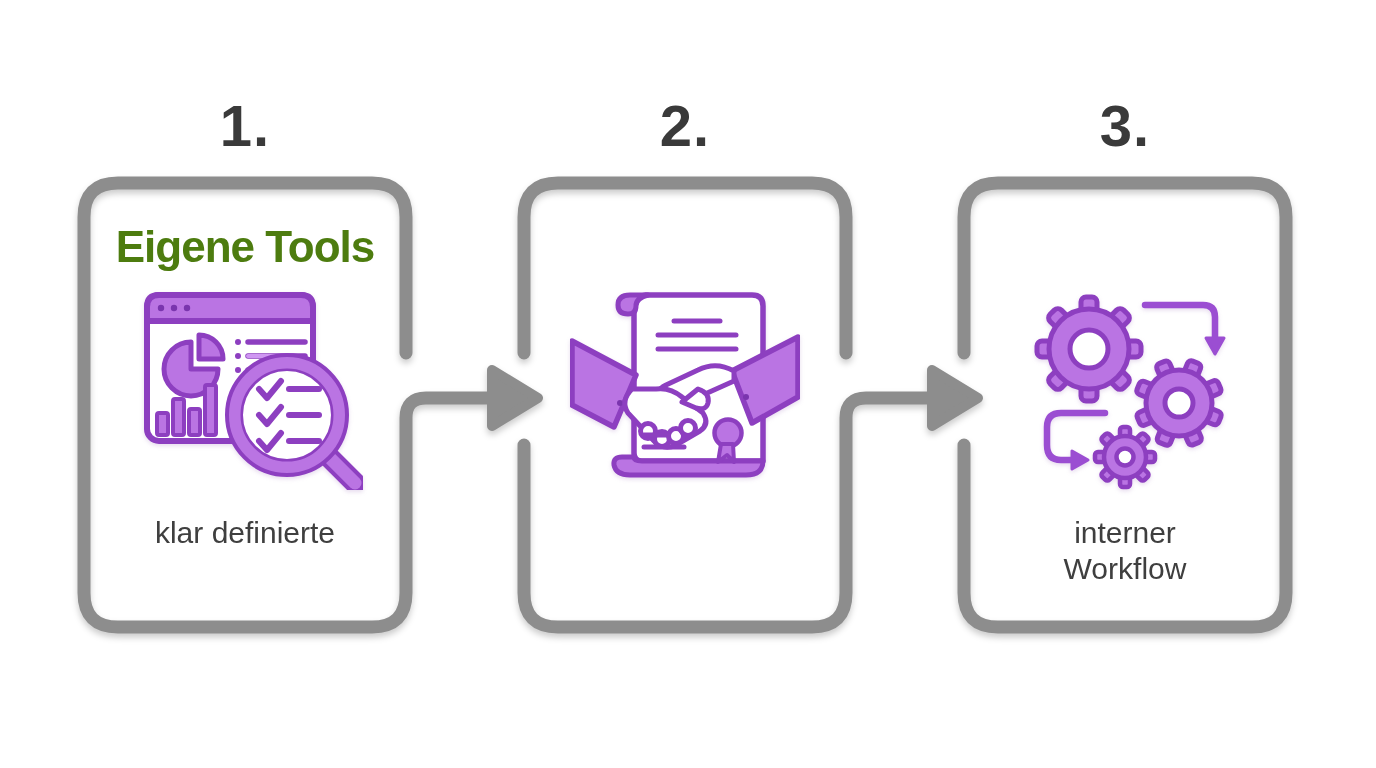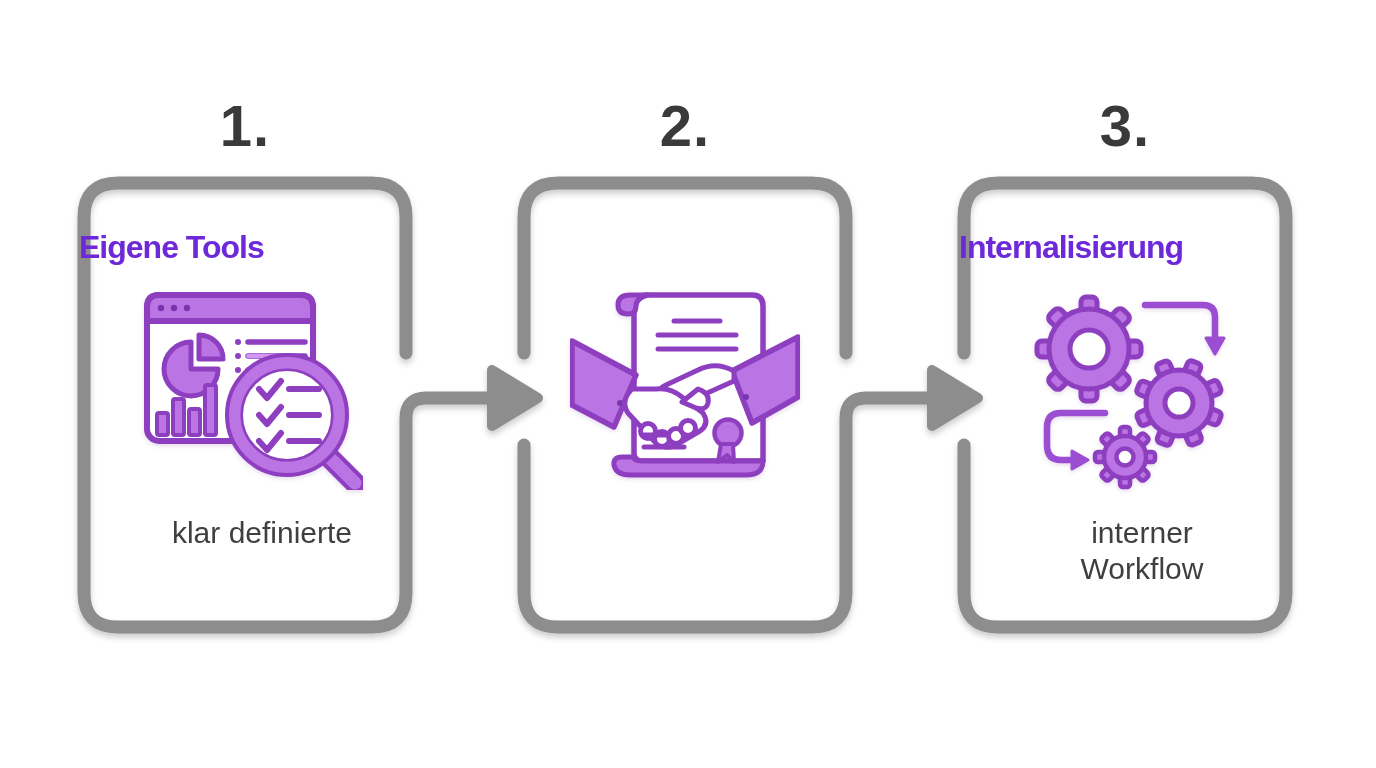--- a/index.html
+++ b/index.html
@@ -11,31 +11,31 @@
   .canvas{position:relative;width:1376px;height:768px;background:#ffffff;}
   .frame-svg{position:absolute;left:0;top:0;filter:drop-shadow(0 4px 3px rgba(0,0,0,0.20));}
   .step{position:absolute;top:0;width:332px;height:768px;}
   .step-1{left:79px;} .step-2{left:519px;} .step-3{left:959px;}
   .step-number{
     position:absolute;top:94px;left:0;width:100%;text-align:center;
     font-size:58px;line-height:64px;font-weight:700;color:#3a3a3a;letter-spacing:1px;
   }
   .card-content{position:absolute;top:177px;left:0;width:100%;height:456px;}
   .card-title{
-    position:absolute;top:45px;left:0;width:100%;
-    font-size:32px;line-height:50px;font-weight:700;color:#6d28d9;letter-spacing:-1px;white-space:nowrap;
+    position:absolute;top:45px;left:0;width:100%;text-align:center;
+    font-size:44px;line-height:50px;font-weight:700;color:#4d7c0f;letter-spacing:-1px;white-space:nowrap;
   }
   .icon-wrap{
     position:absolute;top:108px;left:0;width:100%;height:205px;
     display:flex;justify-content:center;align-items:flex-start;
     filter:drop-shadow(0 2px 2px rgba(120,60,160,0.18));
   }
   .icon-shift{transform:translateX(7px);}
   .caption{
-    position:absolute;top:338px;left:17px;width:100%;text-align:center;
+    position:absolute;top:338px;left:0;width:100%;text-align:center;
     font-size:30px;line-height:36px;font-weight:400;color:#3f3f3f;
   }
 </style>
 </head>
 <body>
 
 <div class="canvas">
 
   <svg class="frame-svg" width="1376" height="768" viewBox="0 0 1376 768">
     <g fill="none" stroke="#8d8d8d" stroke-width="13" stroke-linecap="round" stroke-linejoin="round">
@@ -133,21 +133,20 @@
         </svg>
       </div>
       <div class="caption">
       </div>
     </div>
   </div>
 
   <div class="step step-3">
     <div class="step-number">3.</div>
     <div class="card-content">
-      <div class="card-title">Internalisierung</div>
       <div class="icon-wrap icon-shift">
         <svg width="230" height="205" viewBox="0 0 230 205">
           <g stroke="#9b4ed2" fill="none" stroke-width="6.5" stroke-linecap="round" stroke-linejoin="round">
             <path d="M128 20 H186 Q198 20 198 32 V54"></path>
           </g>
           <polygon points="189,53 207,53 198,69" fill="#9b4ed2" stroke="#9b4ed2" stroke-width="3" stroke-linejoin="round"></polygon>
           <g stroke="#9b4ed2" fill="none" stroke-width="6.5" stroke-linecap="round" stroke-linejoin="round">
             <path d="M88 128 H44 Q30 128 30 142 V160 Q30 175 44 175 H56"></path>
           </g>
           <polygon points="55,166 55,184 71,175" fill="#9b4ed2" stroke="#9b4ed2" stroke-width="3" stroke-linejoin="round"></polygon>

